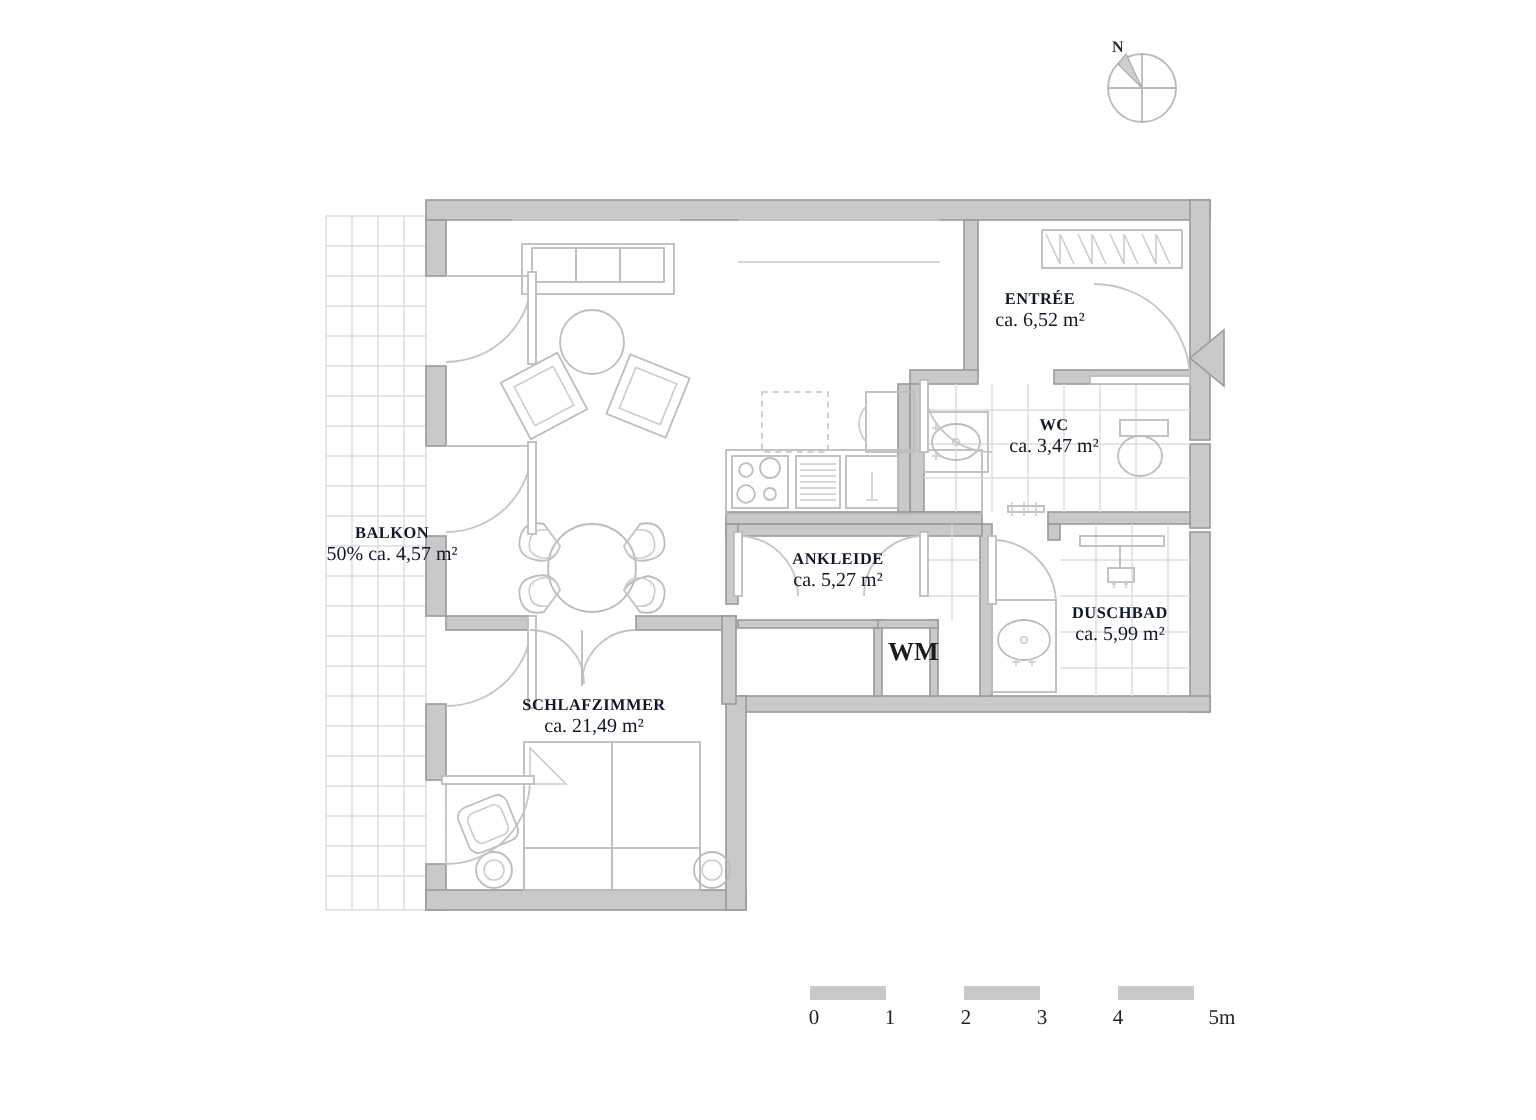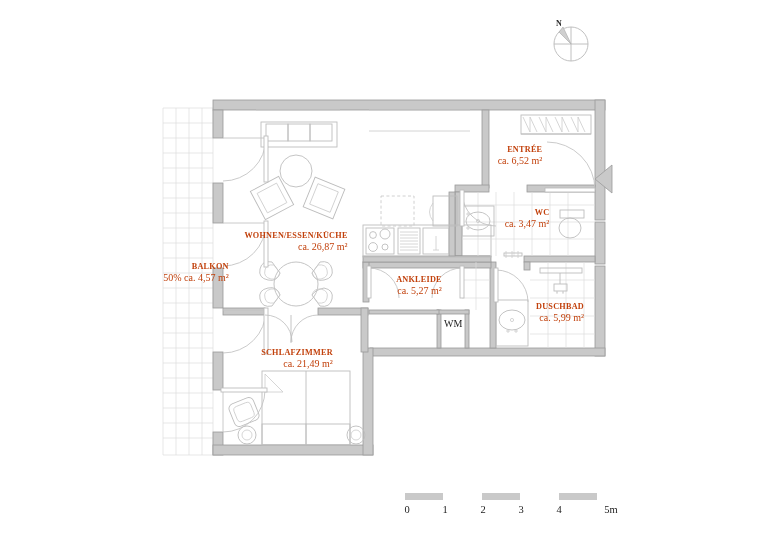--- a/index.html
+++ b/index.html
@@ -13,24 +13,24 @@
   .furn-l{fill:none;stroke:#cccccc;stroke-width:0.8;}
   .tile{fill:none;stroke:#dcdcdc;stroke-width:0.7;}
   .doorarc{fill:none;stroke:#c4c4c4;stroke-width:0.9;}
   .doorleaf{fill:#ffffff;stroke:#bdbdbd;stroke-width:0.9;}
   .thin{fill:none;stroke:#c9c9c9;stroke-width:0.8;}
   .dash{fill:none;stroke:#c4c4c4;stroke-width:0.8;stroke-dasharray:3 2.4;}
   .compass{fill:none;stroke:#b9b9b9;stroke-width:0.9;}
   .needle{fill:#cfcfcf;stroke:#b0b0b0;stroke-width:0.7;}
   .arrowmark{fill:#c9c9c9;stroke:#9a9a9a;stroke-width:0.8;}
 
-  .lbl{position:absolute;text-align:right;color:#c2410c;line-height:1.18;white-space:nowrap;}
+  .lbl{position:absolute;text-align:center;color:#0f172a;line-height:1.18;white-space:nowrap;}
   .lbl .nm{font-weight:bold;font-size:8.2px;letter-spacing:.25px;display:block;}
   .lbl .ar{font-size:10px;display:block;margin-top:0.5px;}
-  .wmbox{position:absolute;font-weight:normal;font-size:10px;color:#1c1c1c;}
+  .wmbox{position:absolute;font-weight:bold;font-size:13px;color:#1c1c1c;}
   .nmark{position:absolute;font-weight:bold;font-size:8px;color:#2b2b2b;}
 
   .scalewrap{position:absolute;}
   .seg{position:absolute;height:7px;top:0;}
   .seg.on{background:#c9c9c9;}
   .seg.off{background:#ffffff;}
   .scalebar{position:absolute;height:7px;border:0.8px solid #bfbfbf;box-sizing:border-box;}
   .tk{position:absolute;font-size:10.5px;color:#222;top:11px;transform:translateX(-50%);}
 </style>
 </head>
@@ -364,24 +364,20 @@
       <path d="M559 32 L571 44 L563 27 Z" class="needle"></path>
     </g>
 
   </svg>
 
   <div class="lbl" style="left:196px;top:262px;transform:translateX(-50%);">
     <span class="nm">BALKON</span>
     <span class="ar">50% ca. 4,57 m²</span>
   </div>
 
-  <div class="lbl" style="left:296px;top:231px;transform:translateX(-50%);">
-    <span class="nm">WOHNEN/ESSEN/KÜCHE</span>
-    <span class="ar">ca. 26,87 m²</span>
-  </div>
 
   <div class="lbl" style="left:520px;top:145px;transform:translateX(-50%);">
     <span class="nm">ENTRÉE</span>
     <span class="ar">ca. 6,52 m²</span>
   </div>
 
   <div class="lbl" style="left:527px;top:208px;transform:translateX(-50%);">
     <span class="nm">WC</span>
     <span class="ar">ca. 3,47 m²</span>
   </div>

